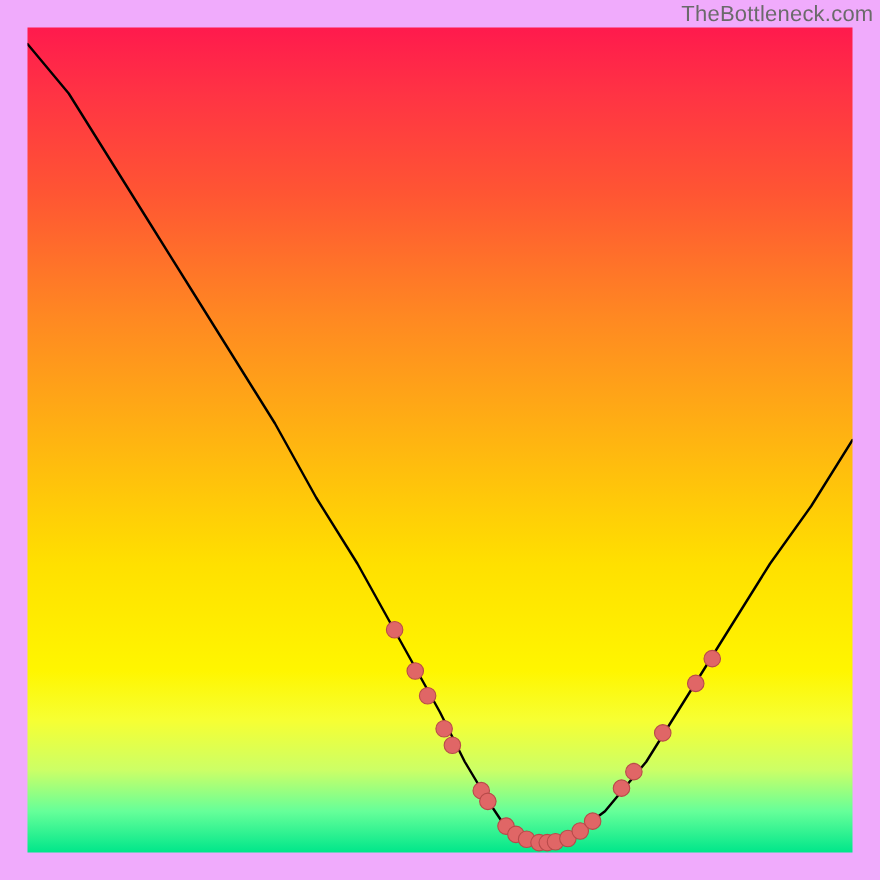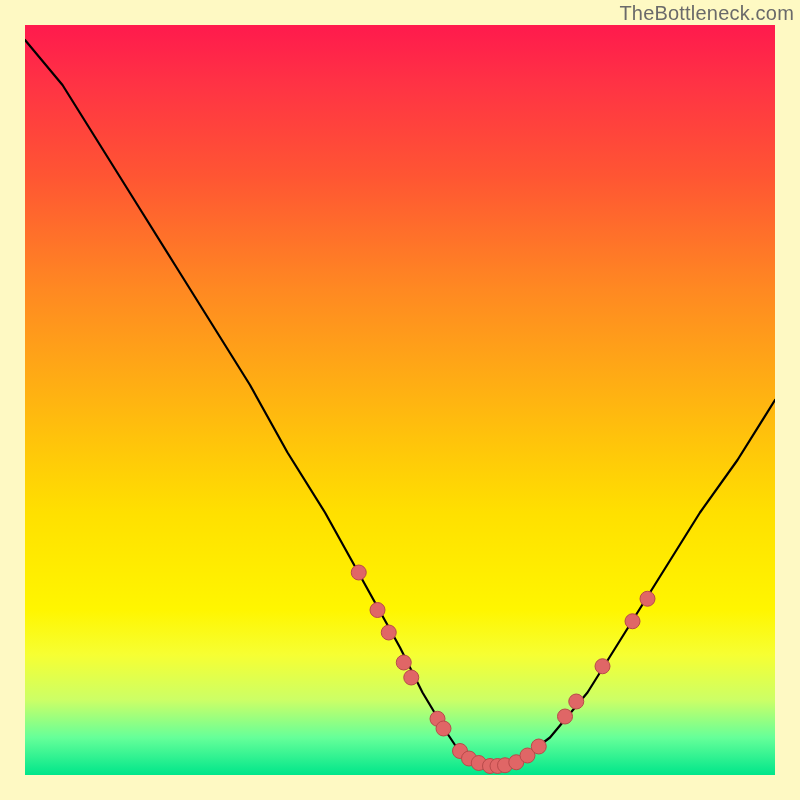--- a/index.html
+++ b/index.html
@@ -1,21 +1,21 @@
 <!DOCTYPE html>
 <html><head>
 <meta charset="utf-8">
 <style>
   * { margin: 0; padding: 0; box-sizing: border-box; }
   html, body { width: 800px; height: 800px; background: #000; overflow: hidden; }
   .stage {
     position: relative;
     width: 800px;
     height: 800px;
-    background: #fef9c3;
+    background: #f0abfc;
   }
   .plot-area {
     position: absolute;
     left: 25px;
     top: 25px;
     width: 750px;
     height: 750px;
     background: linear-gradient(to bottom,
       #ff1a4d 0%,
       #ff3344 8%,

